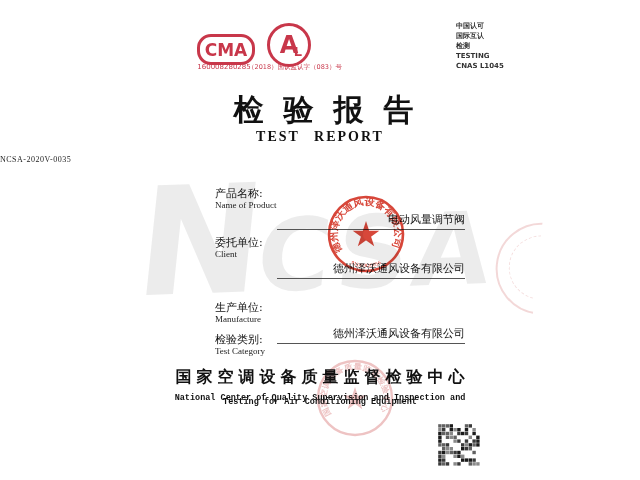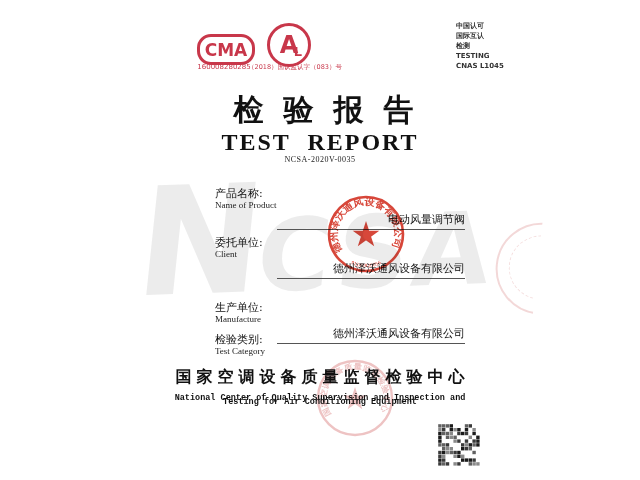--- a/index.html
+++ b/index.html
@@ -32,24 +32,24 @@
               font-weight:bold;color:#6f83a3;background:rgba(255,255,255,.88);padding:1px 0;}
   .cnas-ellipse{position:absolute;left:387px;top:29px;width:60px;height:28px;border:3px solid #7b8fa8;
                 border-radius:50%;display:flex;align-items:center;justify-content:center;z-index:2;}
   .cnas-label{font-size:15px;font-weight:bold;color:#7b8fa8;letter-spacing:1px;}
   .accr{position:absolute;left:456px;top:21px;z-index:2;font-size:7px;font-weight:bold;
         line-height:10px;color:#333;}
 
   
   .title-zh{position:absolute;left:0;top:90px;width:631px;text-align:center;font-size:30px;
             font-weight:bold;letter-spacing:20px;padding-left:36px;box-sizing:border-box;z-index:2;}
-  .title-en{position:absolute;left:0;top:129px;width:640px;text-align:center;font-size:24px;
+  .title-en{position:absolute;left:0;top:129px;width:640px;text-align:center;font-size:14px;
             font-family:"Liberation Serif",serif;font-weight:bold;letter-spacing:2px;
             word-spacing:9px;z-index:2;}
-  .report-no{position:absolute;left:0;top:155px;width:640px;text-align:center;font-size:8px;
+  .report-no{position:absolute;left:0;top:155px;width:640px;font-size:8px;
              font-family:"Liberation Serif",serif;letter-spacing:0.5px;color:#222;z-index:2;}
 
   
   .field{position:absolute;left:0;width:517px;height:40px;z-index:2;}
   .f-zh{position:absolute;left:215px;top:0;font-size:11px;color:#111;white-space:nowrap;}
   .f-en{position:absolute;left:215px;top:14px;font-size:9px;color:#222;
         font-family:"Liberation Serif",serif;white-space:nowrap;}
   .f-value{position:absolute;left:277px;top:0;width:188px;text-align:right;font-size:11px;
            line-height:14px;height:16px;border-bottom:1px solid #555;color:#111;margin-top:27px;}
 

